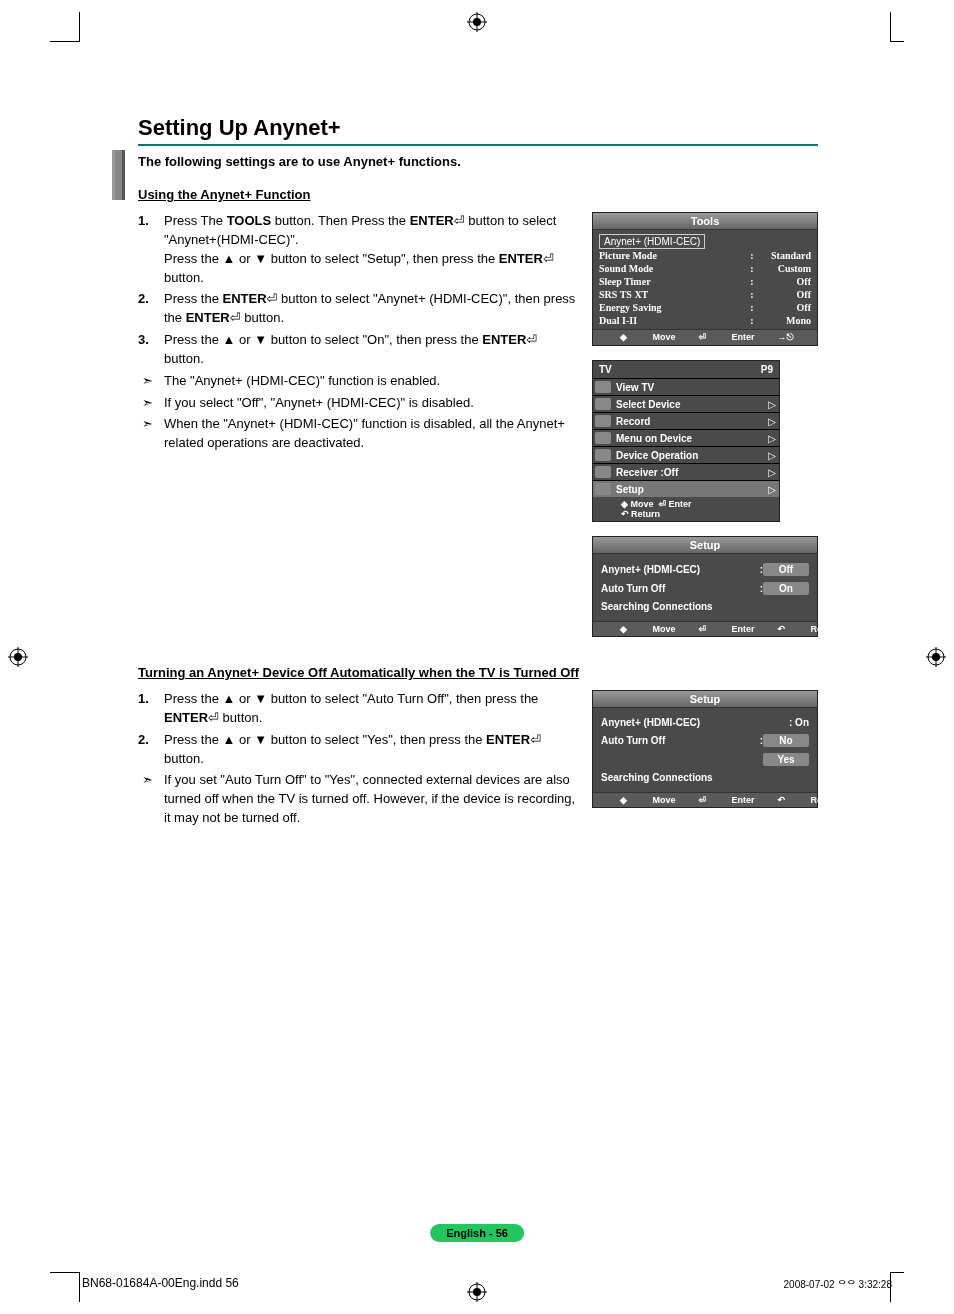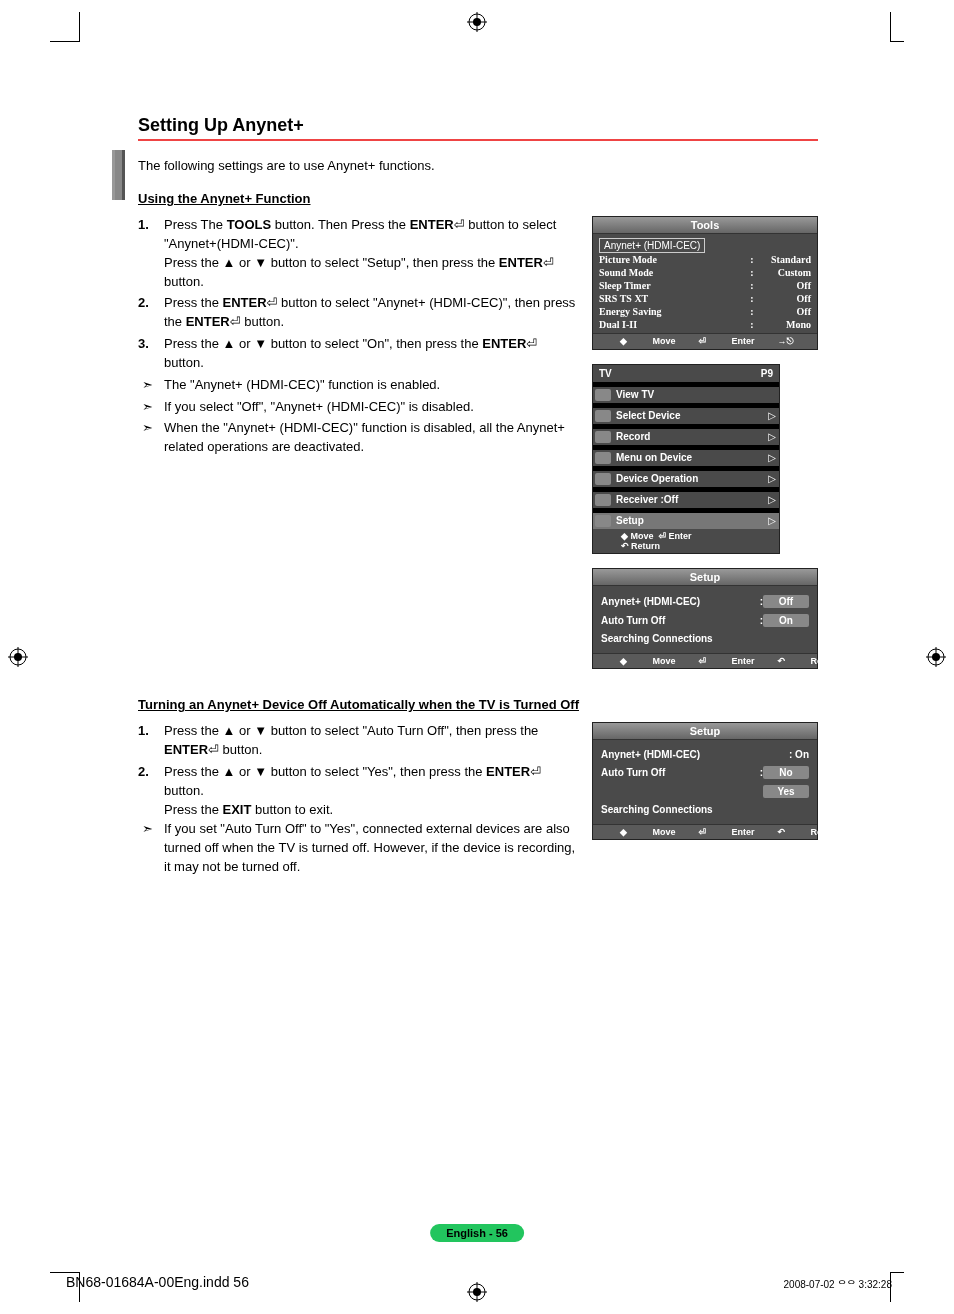--- a/index.html
+++ b/index.html
@@ -6,23 +6,23 @@
   body { font-family: Arial, Helvetica, sans-serif; font-size: 12px; color: #000; background: #fff; width: 954px; height: 1314px; position: relative; }
   .page { position: absolute; left: 138px; top: 115px; width: 680px; }
   .crop-top-left { position: absolute; left: 50px; top: 12px; width: 30px; height: 30px; border-right: 1px solid #000; border-bottom: 1px solid #000; }
   .crop-top-right { position: absolute; right: 50px; top: 12px; width: 14px; height: 30px; border-left: 1px solid #000; border-bottom: 1px solid #000; }
   .crop-bottom-left { position: absolute; left: 50px; bottom: 12px; width: 30px; height: 30px; border-right: 1px solid #000; border-top: 1px solid #000; }
   .crop-bottom-right { position: absolute; right: 50px; bottom: 12px; width: 14px; height: 30px; border-left: 1px solid #000; border-top: 1px solid #000; }
   .reg-top { position: absolute; left: 467px; top: 12px; width: 20px; height: 20px; }
   .reg-center-l { position: absolute; left: 8px; top: 647px; width: 20px; height: 20px; }
   .reg-center-r { position: absolute; right: 8px; top: 647px; width: 20px; height: 20px; }
   .reg-bottom { position: absolute; left: 467px; bottom: 12px; width: 20px; height: 20px; }
-  h1 { font-size: 18px; font-weight: bold; border-bottom: 2px solid #ef4444; padding-bottom: 3px; margin-bottom: 17px; }
+  h1 { font-size: 22px; font-weight: bold; border-bottom: 2px solid #0f766e; padding-bottom: 3px; margin-bottom: 8px; }
   .side-bar { position: absolute; left: 112px; top: 150px; width: 13px; height: 50px; border-left: 3px solid #999; border-right: 3px solid #555; background:#888;}
-  .intro { font-weight: normal; margin-bottom: 18px; font-size: 13px; }
+  .intro { font-weight: bold; margin-bottom: 18px; font-size: 13px; }
   .subhead { font-weight: bold; text-decoration: underline; margin-bottom: 10px; font-size: 13px; }
   .content-row { display: flex; gap: 14px; margin-bottom: 28px; }
   .text-col { flex: 1; line-height: 1.45; font-size: 13px;}
   .text-col ol { list-style: none; }
   .text-col ol li { padding-left: 26px; position: relative; margin-bottom: 3px; }
   .text-col ol li .num { font-weight: bold; position: absolute; left: 0; }
   .arrow-note { padding-left: 26px; position: relative; margin-bottom: 3px; }
   .arrow-note::before { content: "➣"; position: absolute; left: 4px; }
   .sub-arrow { padding-left: 46px; position: relative; margin-bottom: 3px; }
   .sub-arrow::before { content: "➣"; position: absolute; left: 24px; font-size: 11px;}
@@ -32,33 +32,33 @@
   .osd-rows { padding: 4px 6px 2px 6px; }
   .osd-row { display: flex; padding: 1px 0; font-family: Liberation Serif, serif; }
   .osd-row .lab { flex: 1; font-weight: bold; font-size:10px;}
   .osd-row .col { width: 6px; text-align:center; font-weight: bold; }
   .osd-row .val { width: 56px; text-align: right; font-weight: bold; font-size:10px;}
   .boxed { border: 1px solid #ccc; padding: 1px 4px; display: inline-block; }
   .osd-nav { background: #5a5a5a; border-top: 1px solid #333; display: flex; font-size: 9px; font-weight: bold; padding: 2px 4px; justify-content: space-between; }
   .osd-nav span { white-space: nowrap; margin-left: 23px; }
   .osd2 { background: #4a4a4a; border: 1px solid #222; color: #fff; font-size: 10px; width: 188px;}
   .osd2-top { display:flex; padding:3px 6px; font-weight:bold; justify-content:space-between;}
-  .osd2-row { display:flex; align-items:flex-start; padding:2px; border-top:5px solid #000000;}
+  .osd2-row { display:flex; align-items:center; padding:2px; border-top:1px solid #000000;}
   .osd2-row .ic { width:16px; height:12px; background:#888; margin-right:5px; border-radius:2px;}
   .osd2-row .tx { flex:1; font-weight:bold; font-size:10px;}
   .osd2-row .ar { width:10px; text-align:center; }
   .hl { background:#777;}
   .osd2-nav { font-size:9px; padding:2px 4px; font-weight:bold;margin-left:24px;}
   .osd3 { background: #4a4a4a; border: 1px solid #222; color: #fff; font-size: 10px; }
   .osd3-rows { padding:6px 8px;}
   .osd3-row { display:flex; align-items:center; padding:3px 0; font-weight:bold; font-size:10px;}
   .osd3-row .lab { flex:1; }
   .osd3-row .vbox { width:46px; text-align:center; background:#888; padding:1px 0; border-radius:2px;}
   .page-badge { position: absolute; left: 50%; transform: translateX(-50%); bottom: 72px; background: #22c55e; border-radius: 10px; padding: 3px 16px; font-weight: bold; font-size: 11px;}
-  .footer-l { position: absolute; left: 66px; bottom: 24px; font-size: 14px;}
+  .footer-l { position: absolute; left: 82px; bottom: 24px; font-size: 12px;}
   .footer-r { position: absolute; right: 62px; bottom: 24px; font-size: 10px;}
 </style>
 </head>
 <body>
 
 <div class="crop-top-left"></div>
 <div class="crop-top-right"></div>
 <div class="crop-bottom-left"></div>
 <div class="crop-bottom-right"></div>
 
@@ -220,21 +220,20 @@
     </div>
   </div>
 
   <div class="subhead">Turning an Anynet+ Device Off Automatically when the TV is Turned Off</div>
   <div class="content-row">
     <div class="text-col">
       <ol id="s2steps">
           <li><span class="num">1.</span>Press the ▲ or ▼ button to select "Auto Turn Off", then press the <b>ENTER</b>⏎ button.</li>
           <li><span class="num">2.</span>Press the ▲ or ▼ button to select "Yes", then press the <b>ENTER</b>⏎ button.</li>
         </ol>
-      <div class="" style="padding-left:26px; margin-top:-2px;" id="s2tail">Press the <b>EXIT</b> button to exit.</div>
       <div id="s2notes">
           <div class="arrow-note">If you set "Auto Turn Off" to "Yes", connected external devices are also turned off when the TV is turned off. However, if the device is recording, it may not be turned off.</div>
         </div>
     </div>
     <div class="osd-col">
       <div class="osd3">
         <div class="osd-header">Setup</div>
         <div class="osd3-rows" id="setup2-rows">
             <div class="osd3-row">
               <span class="lab">Anynet+ (HDMI-CEC)</span>

